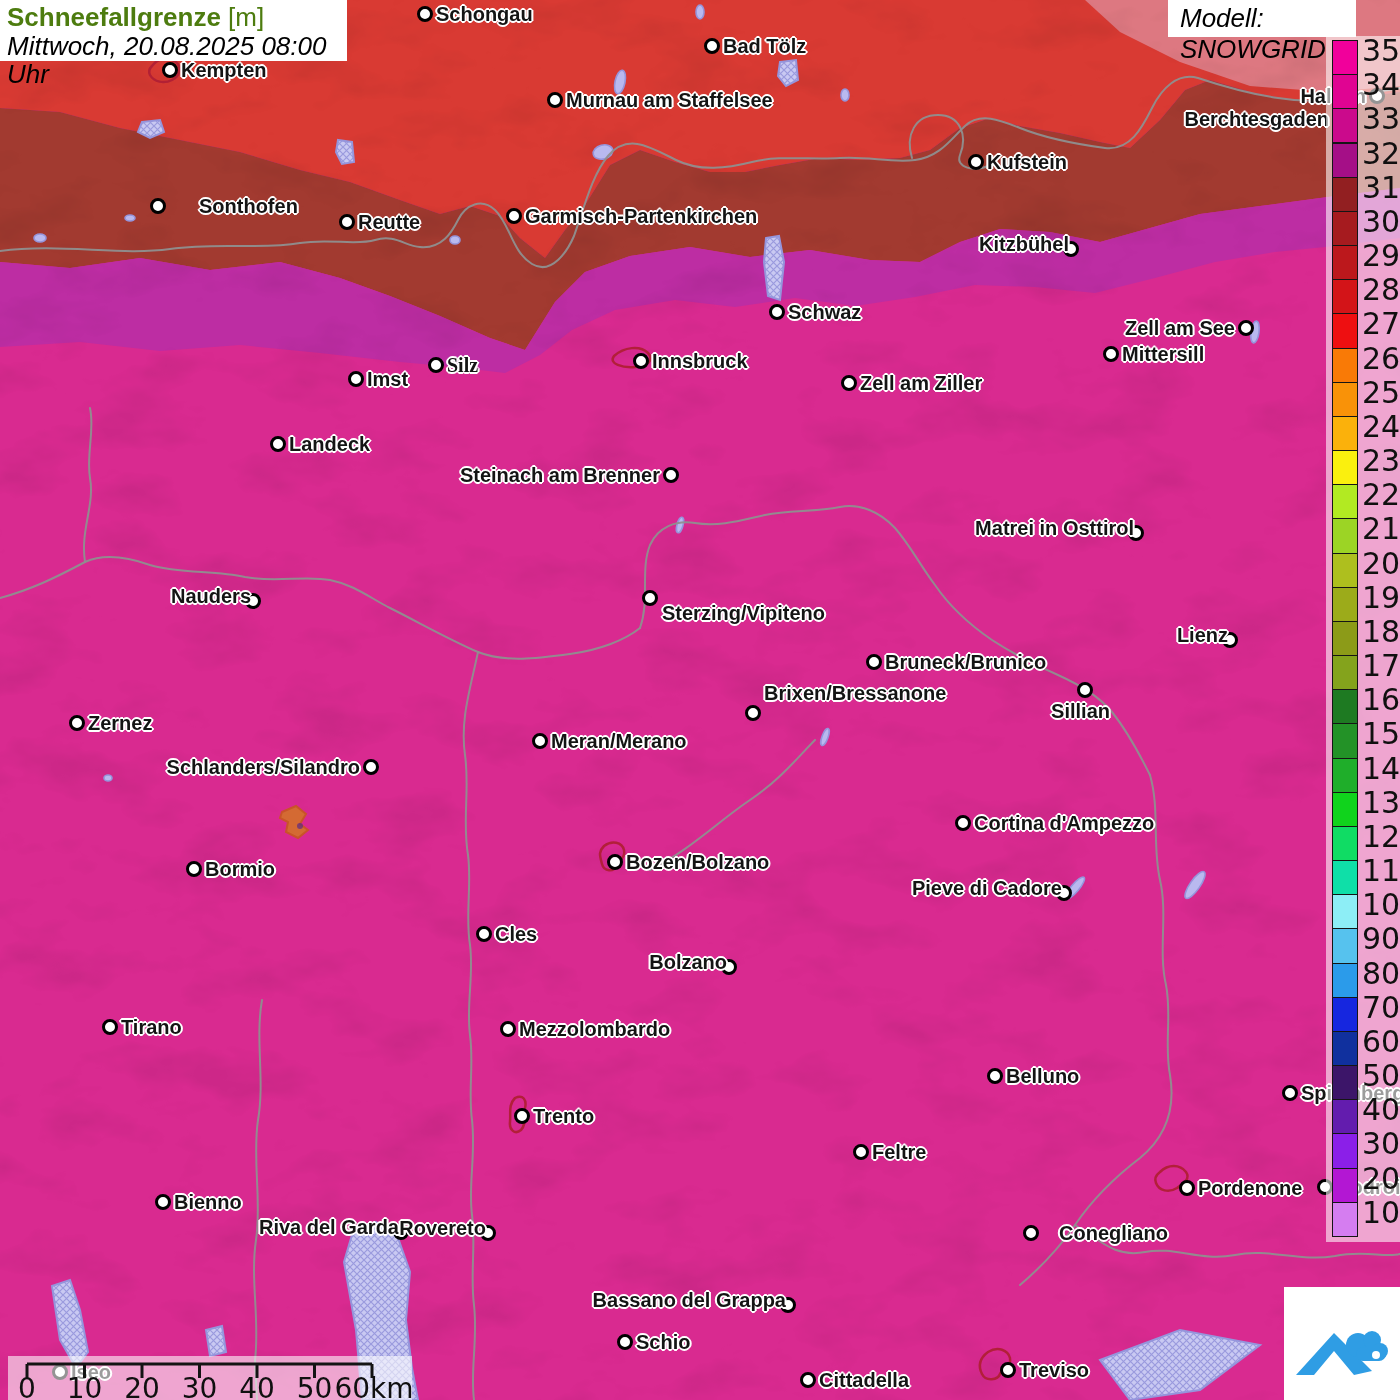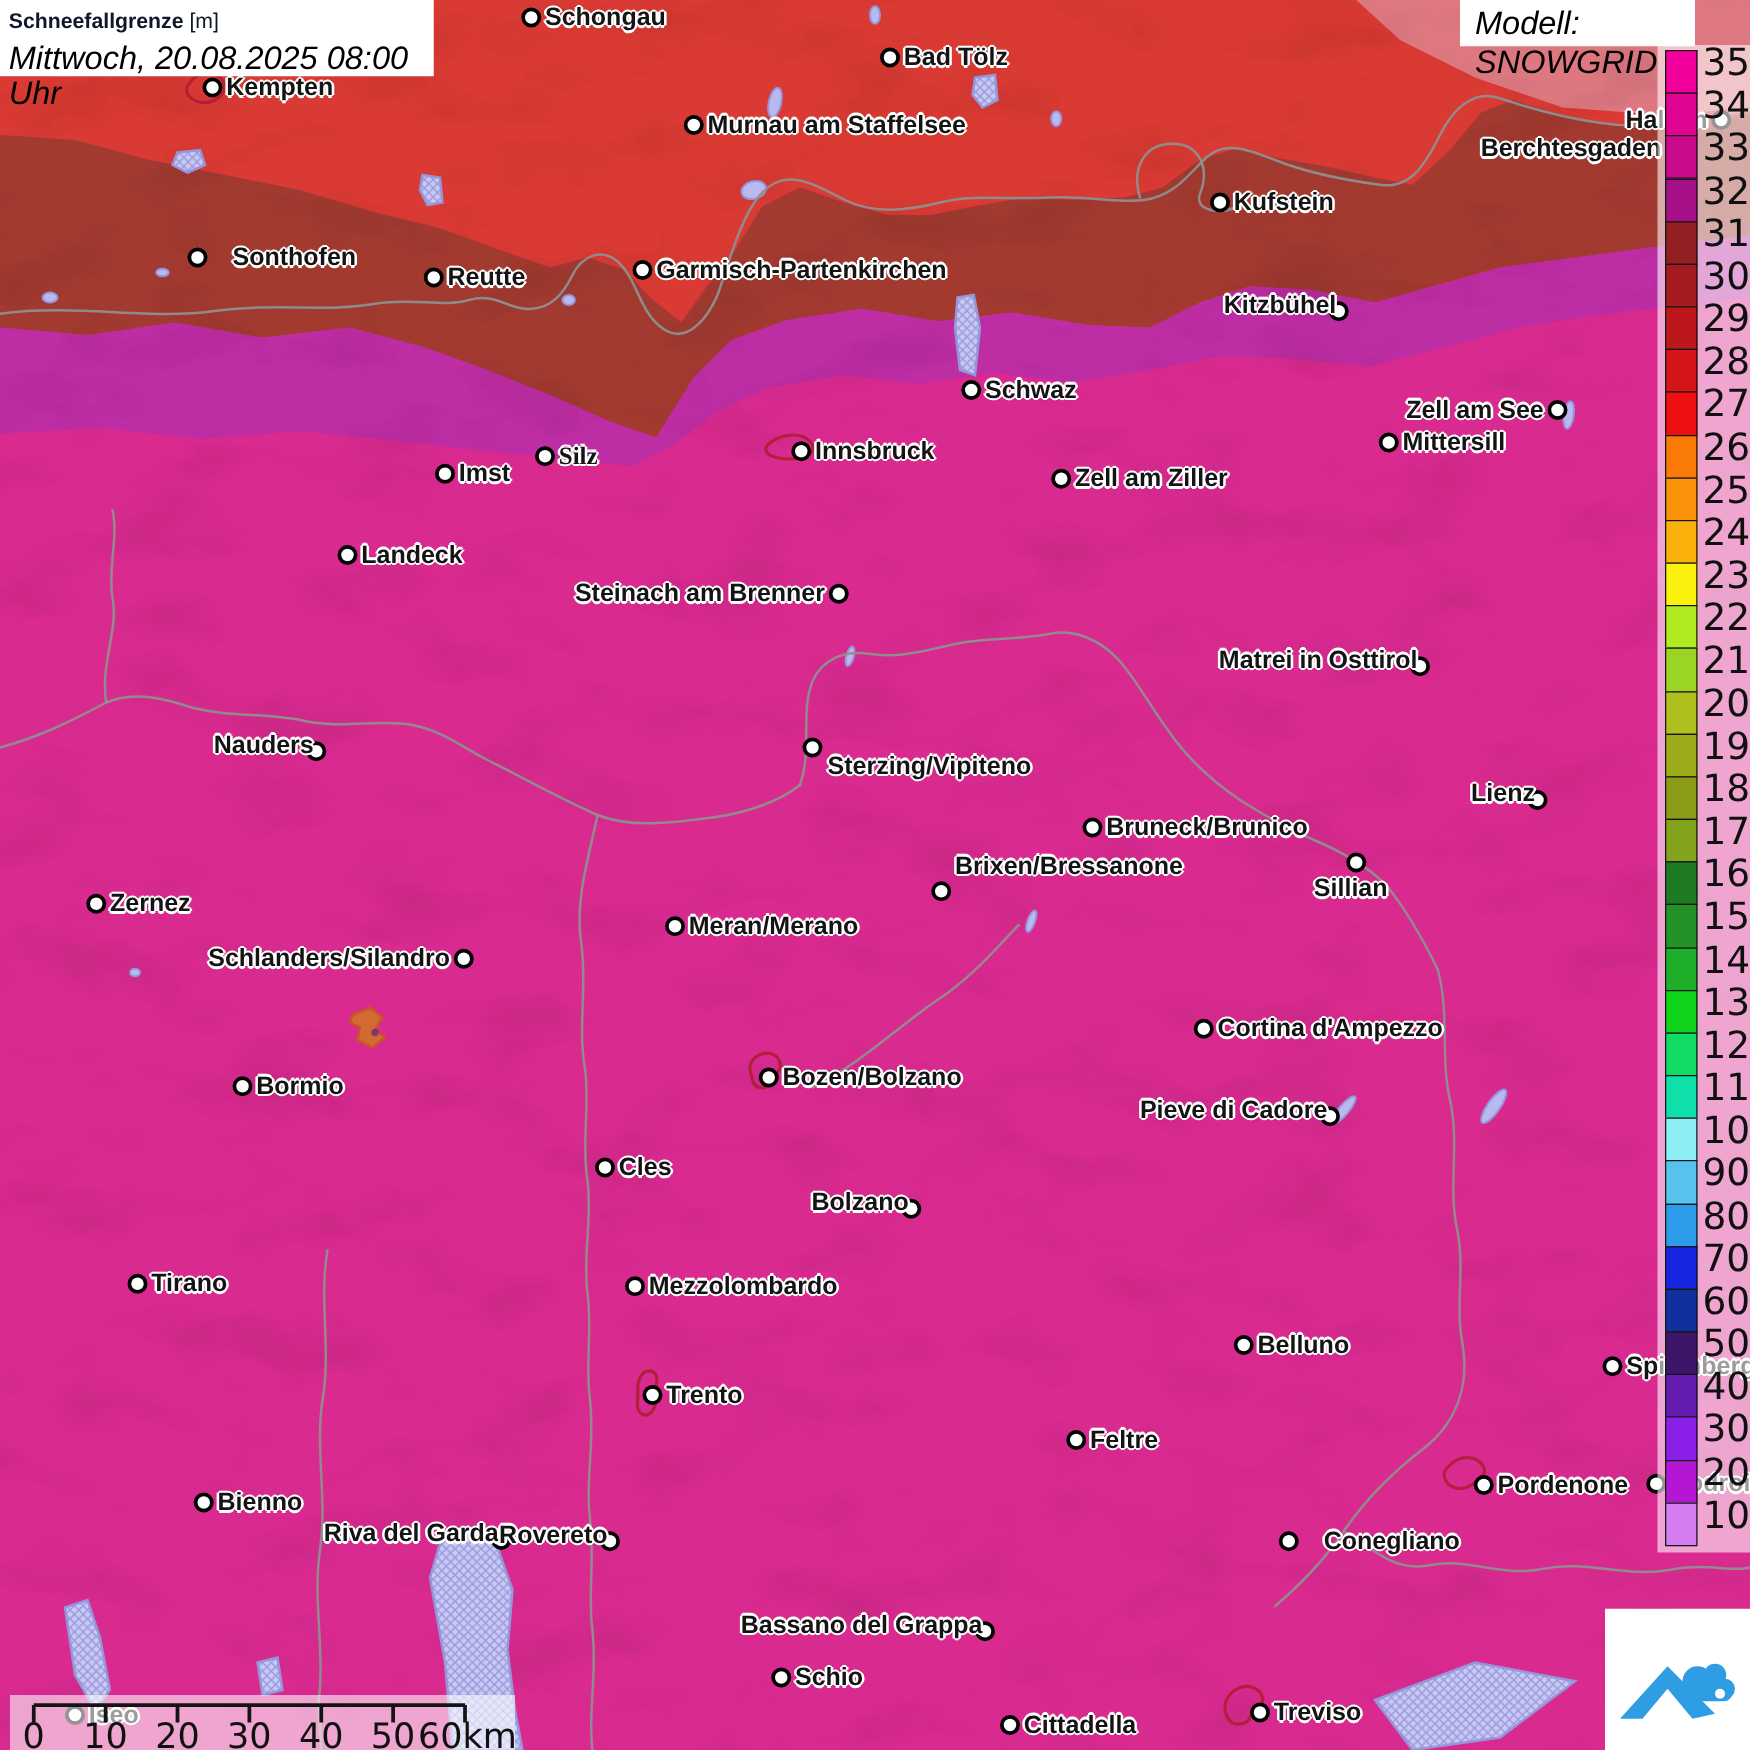--- a/index.html
+++ b/index.html
@@ -31,21 +31,21 @@
   .legend-label{position:absolute;left:1362px;height:34px;line-height:34px;font-size:30px;color:#101010;
                 font-family:"DejaVu Sans",sans-serif;z-index:32;white-space:nowrap;}
 
   #scalebar-box{left:8px;top:1356px;width:404px;height:44px;}
   #scalebar-svg{position:absolute;left:8px;top:1356px;z-index:31;}
   .sb-label{position:absolute;transform:translateX(-50%);top:1372px;font-size:28px;color:#101010;
             font-family:"DejaVu Sans",sans-serif;z-index:32;white-space:nowrap;}
 
   .panel{position:absolute;background:#fff;z-index:40;}
   #title-box{left:0;top:0;width:347px;height:61px;padding:2px 0 0 7px;box-sizing:border-box;}
-  #title-line1{font-size:17px;line-height:30px;color:#0f172a;}
+  #title-line1{font-size:26px;line-height:30px;color:#4d7c0f;}
   #title-line1 b{font-weight:700;}
   #title-line2{font-size:26px;font-style:italic;line-height:28px;color:#000;}
   #model-box{left:1168px;top:0;width:188px;height:37px;}
   #model-box div{font-size:26px;font-style:italic;color:#000;padding:3px 0 0 12px;}
 
   #geosphere-box{left:1193px;top:1283px;width:87px;height:117px;text-align:center;}
   #geosphere-name{font-size:18px;font-weight:700;color:#233349;line-height:19px;letter-spacing:-.5px;}
   #geosphere-country{font-size:16px;color:#2c3e55;line-height:19px;}
   #partner-box{left:1284px;top:1287px;width:116px;height:113px;}
 </style>
@@ -150,21 +150,21 @@
       <div class="city-label" style="left: 723px; top: 33px;">Bad Tölz</div>
       <div class="city-dot" style="left: 170px; top: 70px;"></div>
       <div class="city-label" style="left: 181px; top: 57px;">Kempten</div>
       <div class="city-dot" style="left: 555px; top: 100px;"></div>
       <div class="city-label" style="left: 566px; top: 87px;">Murnau am Staffelsee</div>
       <div class="city-dot" style="left: 1340px; top: 119px;"></div>
       <div class="city-label" style="right: 71px; top: 106px;">Berchtesgaden</div>
       <div class="city-dot" style="left: 976px; top: 162px;"></div>
       <div class="city-label" style="left: 987px; top: 149px;">Kufstein</div>
       <div class="city-dot" style="left: 158px; top: 206px;"></div>
-      <div class="city-label" style="left: 154px; top: 193px; padding-left: 32px;">Sonthofen</div>
+      <div class="city-label" style="left: 167px; top: 193px; padding-left: 32px;">Sonthofen</div>
       <div class="city-dot" style="left: 347px; top: 222px;"></div>
       <div class="city-label" style="left: 358px; top: 209px;">Reutte</div>
       <div class="city-dot" style="left: 514px; top: 216px;"></div>
       <div class="city-label" style="left: 525px; top: 203px;">Garmisch-Partenkirchen</div>
       <div class="city-dot" style="left: 1071px; top: 249px;"></div>
       <div class="city-label" style="right: 331px; top: 231px;">Kitzbühel</div>
       <div class="city-dot" style="left: 777px; top: 312px;"></div>
       <div class="city-label" style="left: 788px; top: 299px;">Schwaz</div>
       <div class="city-dot" style="left: 1246px; top: 328px;"></div>
       <div class="city-label" style="right: 165px; top: 315px;">Zell am See</div>

